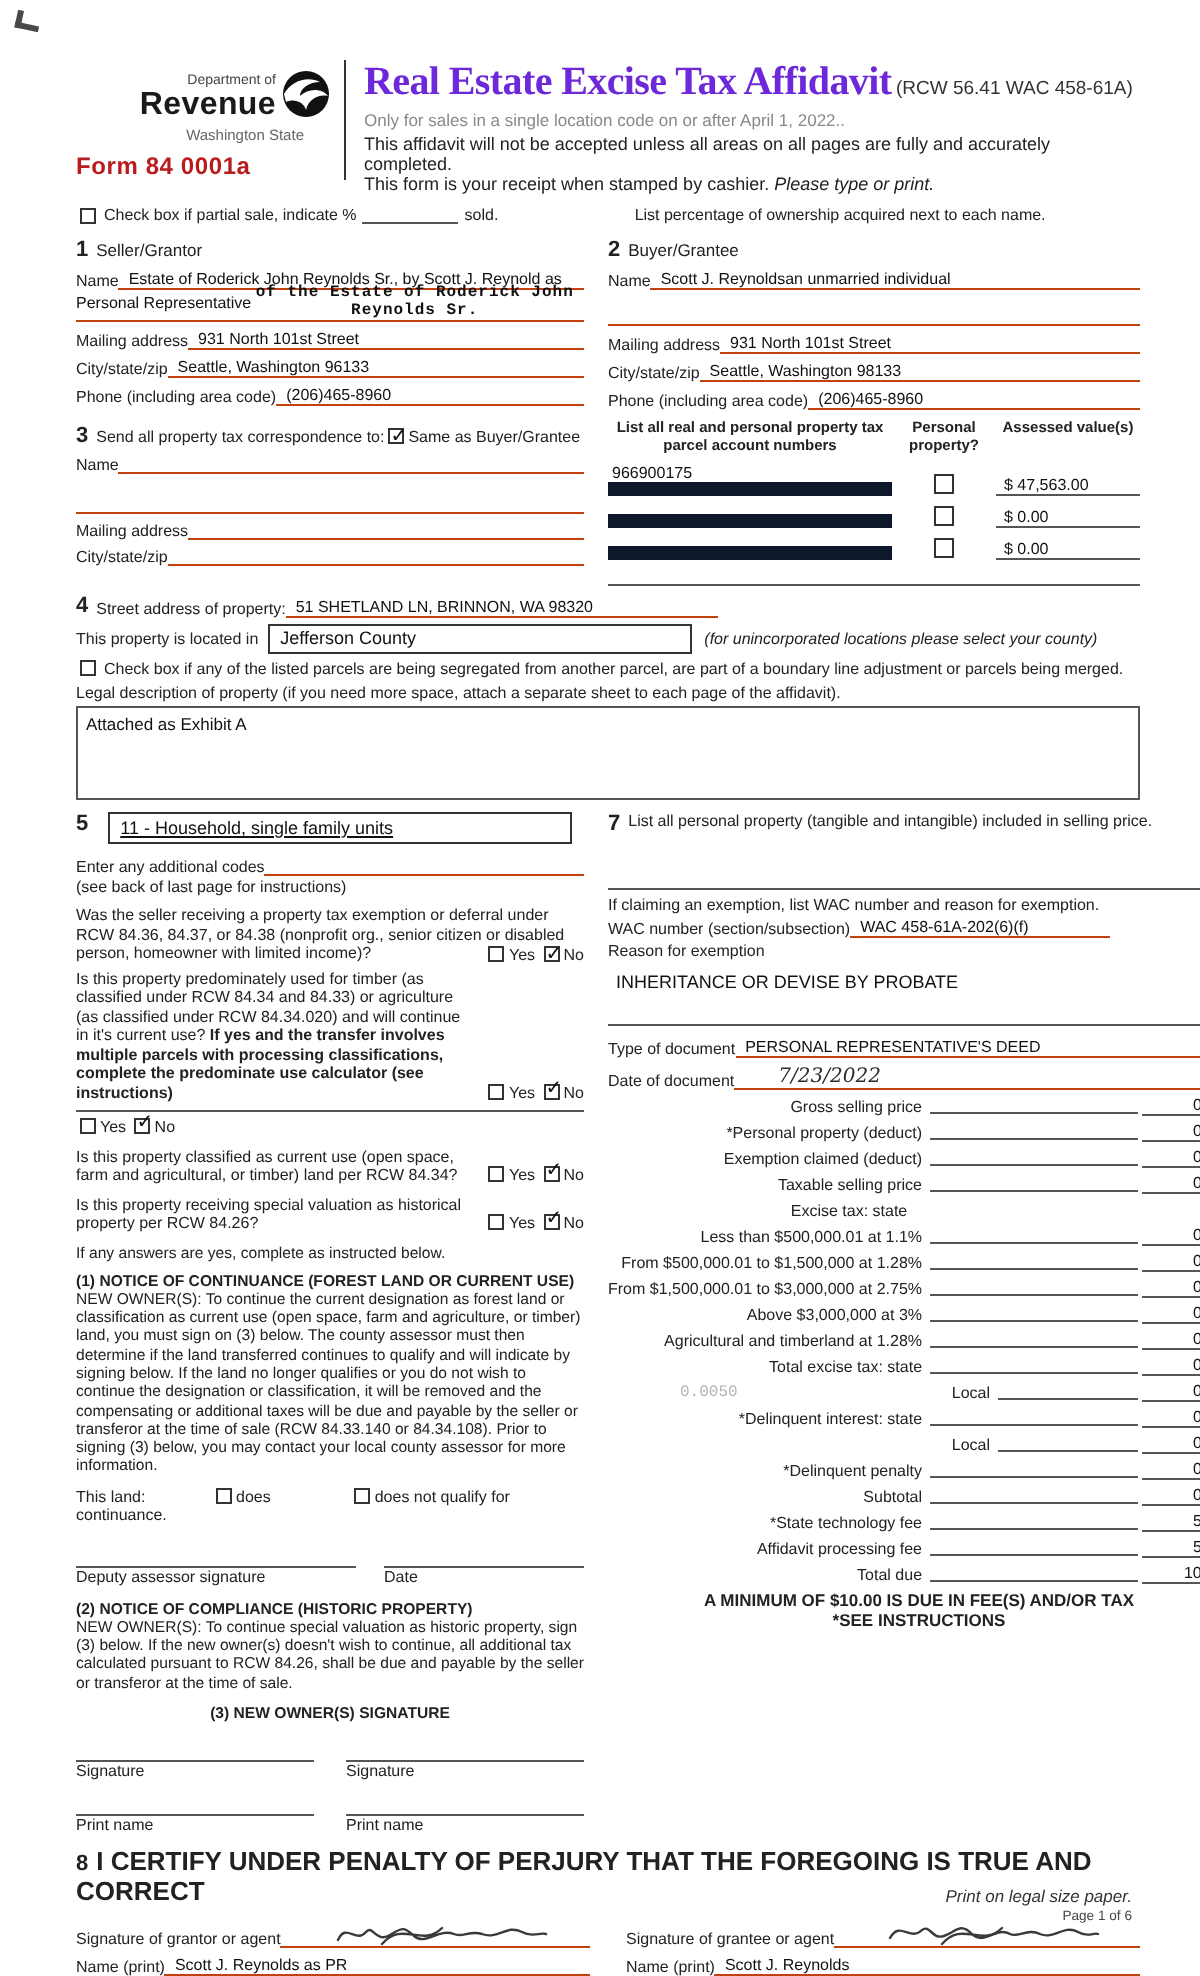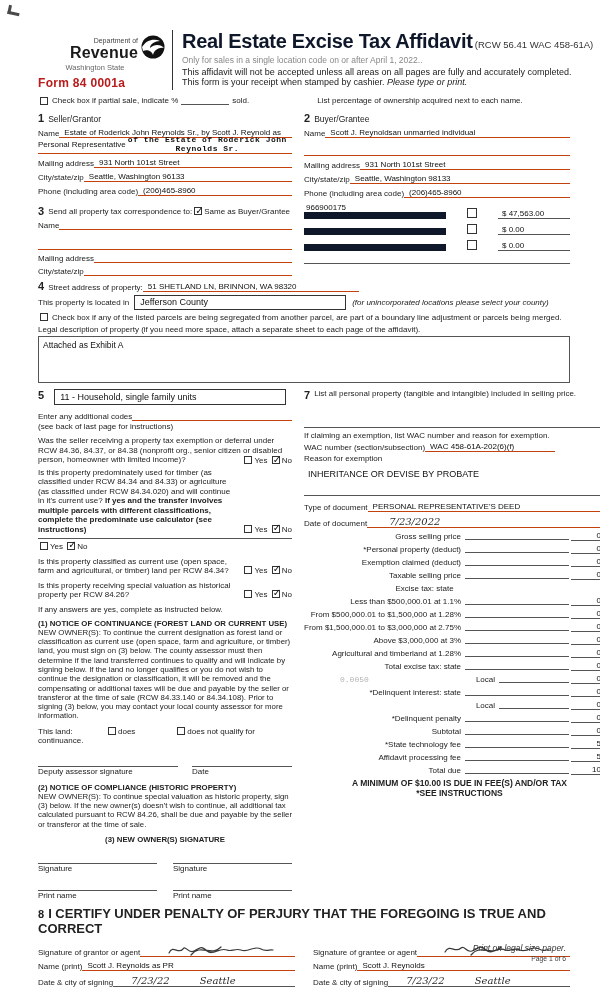--- a/index.html
+++ b/index.html
@@ -12,26 +12,26 @@
   .scan-mark { position:absolute; left:8px; top:6px; width:12px; height:9px;
     border-left:3px solid #2a2a2a; border-bottom:3px solid #2a2a2a; transform:rotate(12deg); opacity:.85; }
 
   
   .header { display:flex; align-items:flex-start; }
   .logo-block { width:128px; flex:none; padding-top:8px; }
   .dor-top { display:flex; align-items:flex-end; justify-content:flex-end; }
   .dor-texts { text-align:right; }
   .dept { font-size:7px; color:#444; }
   .revenue { font-size:16px; font-weight:bold; color:#1a1a1a; letter-spacing:.2px; }
-  .wastate { font-size:7.5px; color:#666; text-align:center; margin-top:1px; padding-right:14px;}
+  .wastate { font-size:7.5px; color:#666; text-align:right; margin-top:1px; padding-right:14px;}
   .formno { font-size:12px; font-weight:bold; color:#b91c1c; margin-top:4px; letter-spacing:.3px; }
   .hdr-div { border-left:1.5px solid #333; height:60px; margin:4px 9px 0 6px; flex:none; }
   .title-block { flex:1; padding-top:4px; }
   .title-line { white-space:nowrap; }
-  .main-title { font-size:20px; font-weight:bold; color:#0f172a; letter-spacing:-.3px; }
+  .main-title { font-size:20px; font-weight:bold; color:#6d28d9; letter-spacing:-.3px;font-family:Liberation Serif, serif; }
   .rcw { font-size:9.5px; color:#333; }
   .sub1 { font-size:8.5px; color:#888; margin-top:2px; }
   .sub2 { font-size:9px; color:#222; margin-top:2px; }
   .sub3 { font-size:9px; color:#222; }
   .it { font-style: italic; }
 
   
   .b { font-weight:bold; }
   .num { font-weight:bold; font-size:11px; margin-right:4px; }
   .cb { width:8px; height:8px; border:1px solid #333; display:inline-block; position:relative;
@@ -66,21 +66,21 @@
   .pnum { flex:1; border-bottom:7px solid #0f172a; min-height:10px; padding-left:2px; }
   .pcbx { width:52px; flex:none; text-align:center; }
   .pcbx .cb { width:10px; height:10px; }
   .pval { width:72px; flex:none; border-bottom:1px solid #555; min-height:10px; padding-left:4px; }
 
   
   .county-box { border:1px solid #333; padding:1px 5px 2px 5px; width:212px; display:inline-block; font-size:9px; }
   .legal-box { border:1px solid #555; height:47px; margin-top:2px; padding:3px 4px; font-size:8.5px; }
 
   
-  .code-box { border:1px solid #333; width:232px; padding:2px 5px; font-size:9px; display:inline-block; }
+  .code-box { border:1px solid #333; width:232px; padding:2px 5px; font-size:9px; display:inline-block;text-decoration:underline; }
   .q { display:flex; margin-top:5px; line-height:9.5px; }
   .qtext { flex:1; padding-right:4px; }
   .yn { white-space:nowrap; flex:none; align-self:flex-end; }
   .smallp { line-height:9.3px; font-size:7.8px; }
   .n-head { font-weight:bold; font-size:7.8px; margin-top:5px; }
   .land-row { display:flex; margin-top:6px; }
   .sigline { border-bottom:1px solid #555; height:10px; }
   .dep-row { display:flex; gap:14px; margin-top:12px; }
   .dep-sig { flex:1.4; } .dep-date { flex:1; }
   .owner-sigs { display:flex; gap:16px; }
@@ -220,20 +220,25 @@
           <span class="lbl">Mailing address</span>
           <span class="ul"></span>
         </div>
       <div class="fl">
           <span class="lbl">City/state/zip</span>
           <span class="ul"></span>
         </div>
     </div>
     <div class="col-r">
       <div class="ptable">
+        <div class="ptable-head">
+          <div class="ph1">List all real and personal property tax parcel account numbers</div>
+          <div class="ph2">Personal property?</div>
+          <div class="ph3">Assessed value(s)</div>
+        </div>
         <div class="prow">
           <span class="pnum fv">966900175</span>
           <span class="pcbx"><span class="cb"></span></span>
           <span class="pval fv">$ 47,563.00</span>
         </div>
         <div class="prow">
           <span class="pnum"></span>
           <span class="pcbx"><span class="cb"></span></span>
           <span class="pval fv">$ 0.00</span>
         </div>
@@ -282,21 +287,21 @@
 
       <div class="q">
         <span class="qtext">Was the seller receiving a property tax exemption or deferral under RCW 84.36, 84.37, or 84.38 (nonprofit org., senior citizen or disabled person, homeowner with limited income)?</span>
       </div>
       <div style="text-align:right; margin-top:-9px;">
         <span class="cb"></span><span>Yes</span>
         <span class="cb checked"></span><span>No</span>
       </div>
 
       <div class="q" style="margin-top:3px;">
-        <span class="qtext"><span>Is this property predominately used for timber (as classified under RCW 84.34 and 84.33) or agriculture (as classified under RCW 84.34.020) and will continue in it's current use?</span> <span class="b">If yes and the transfer involves multiple parcels with different classifications, complete the predominate use calculator (see instructions)</span></span>
+        <span class="qtext"><span>Is this property predominately used for timber (as classified under RCW 84.34 and 84.33) or agriculture (as classified under RCW 84.34.020) and will continue in it's current use?</span> <span class="b">If yes and the transfer involves multiple parcels with processing classifications, complete the predominate use calculator (see instructions)</span></span>
         <span class="yn">
           <span class="cb"></span><span>Yes</span>
           <span class="cb checked"></span><span>No</span>
         </span>
       </div>
 
       <div class="hr" style="margin-top:4px;"></div>
 
       <div class="q" style="margin-top:3px;">
         <span class="yn">

